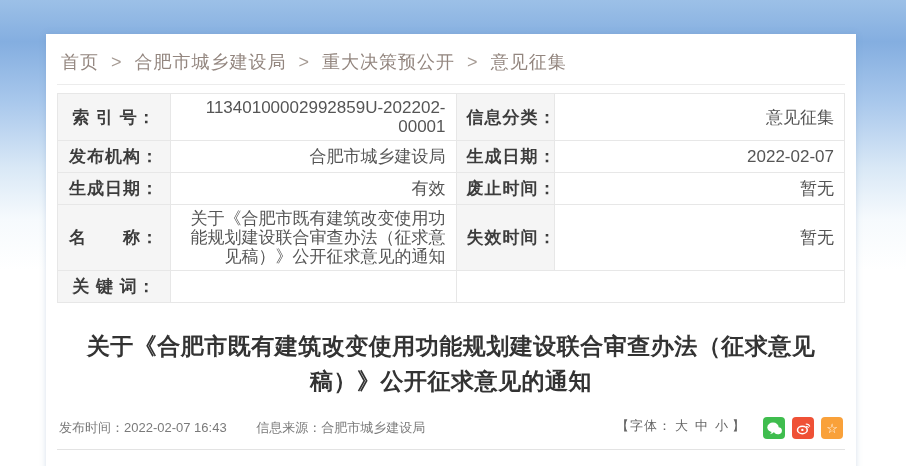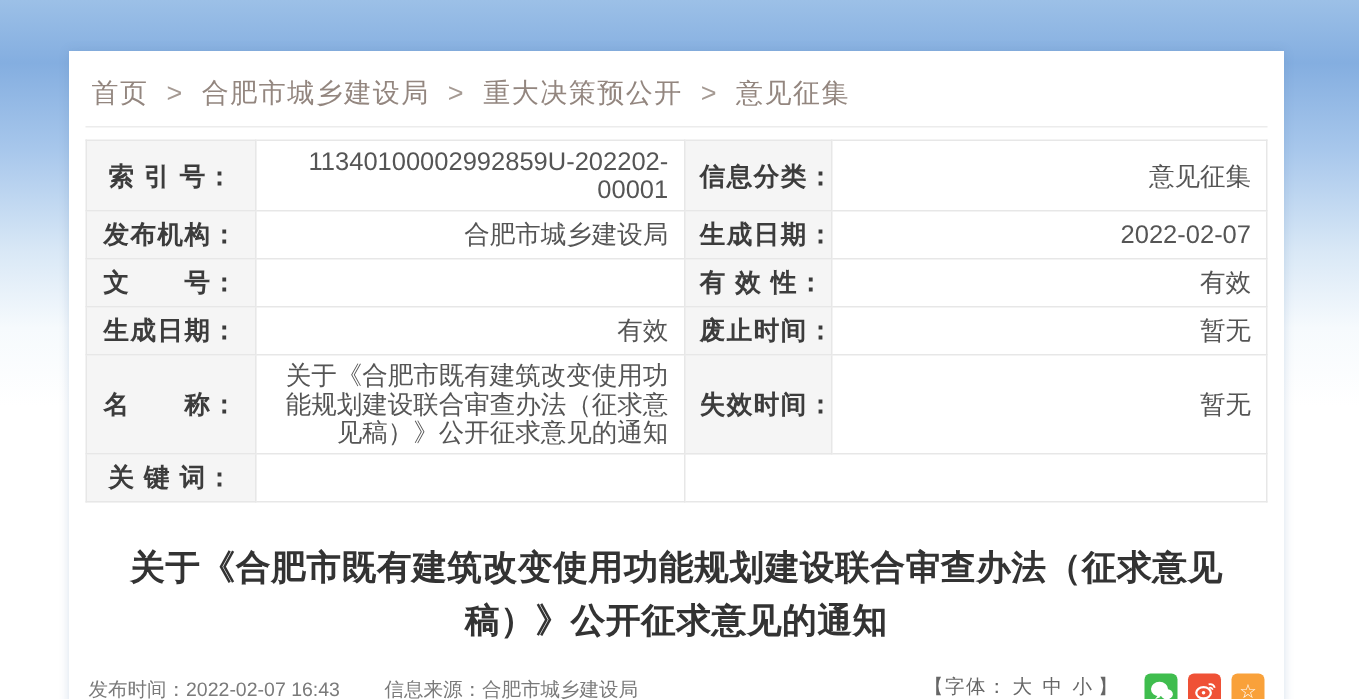--- a/index.html
+++ b/index.html
@@ -88,26 +88,20 @@
       <td class="lbl">信息分类：</td>
       <td class="val">意见征集</td>
     </tr>
     <tr>
       <td class="lbl">发布机构：</td>
       <td class="val">合肥市城乡建设局</td>
       <td class="lbl">生成日期：</td>
       <td class="val">2022-02-07</td>
     </tr>
     <tr>
-      <td class="lbl">文　　号：</td>
-      <td class="val"></td>
-      <td class="lbl">有 效 性：</td>
-      <td class="val">有效</td>
-    </tr>
-    <tr>
       <td class="lbl">生成日期：</td>
       <td class="val">有效</td>
       <td class="lbl">废止时间：</td>
       <td class="val">暂无</td>
     </tr>
     <tr>
       <td class="lbl">名　　称：</td>
       <td class="val">关于《合肥市既有建筑改变使用功能规划建设联合审查办法（征求意见稿）》公开征求意见的通知</td>
       <td class="lbl">失效时间：</td>
       <td class="val">暂无</td>

